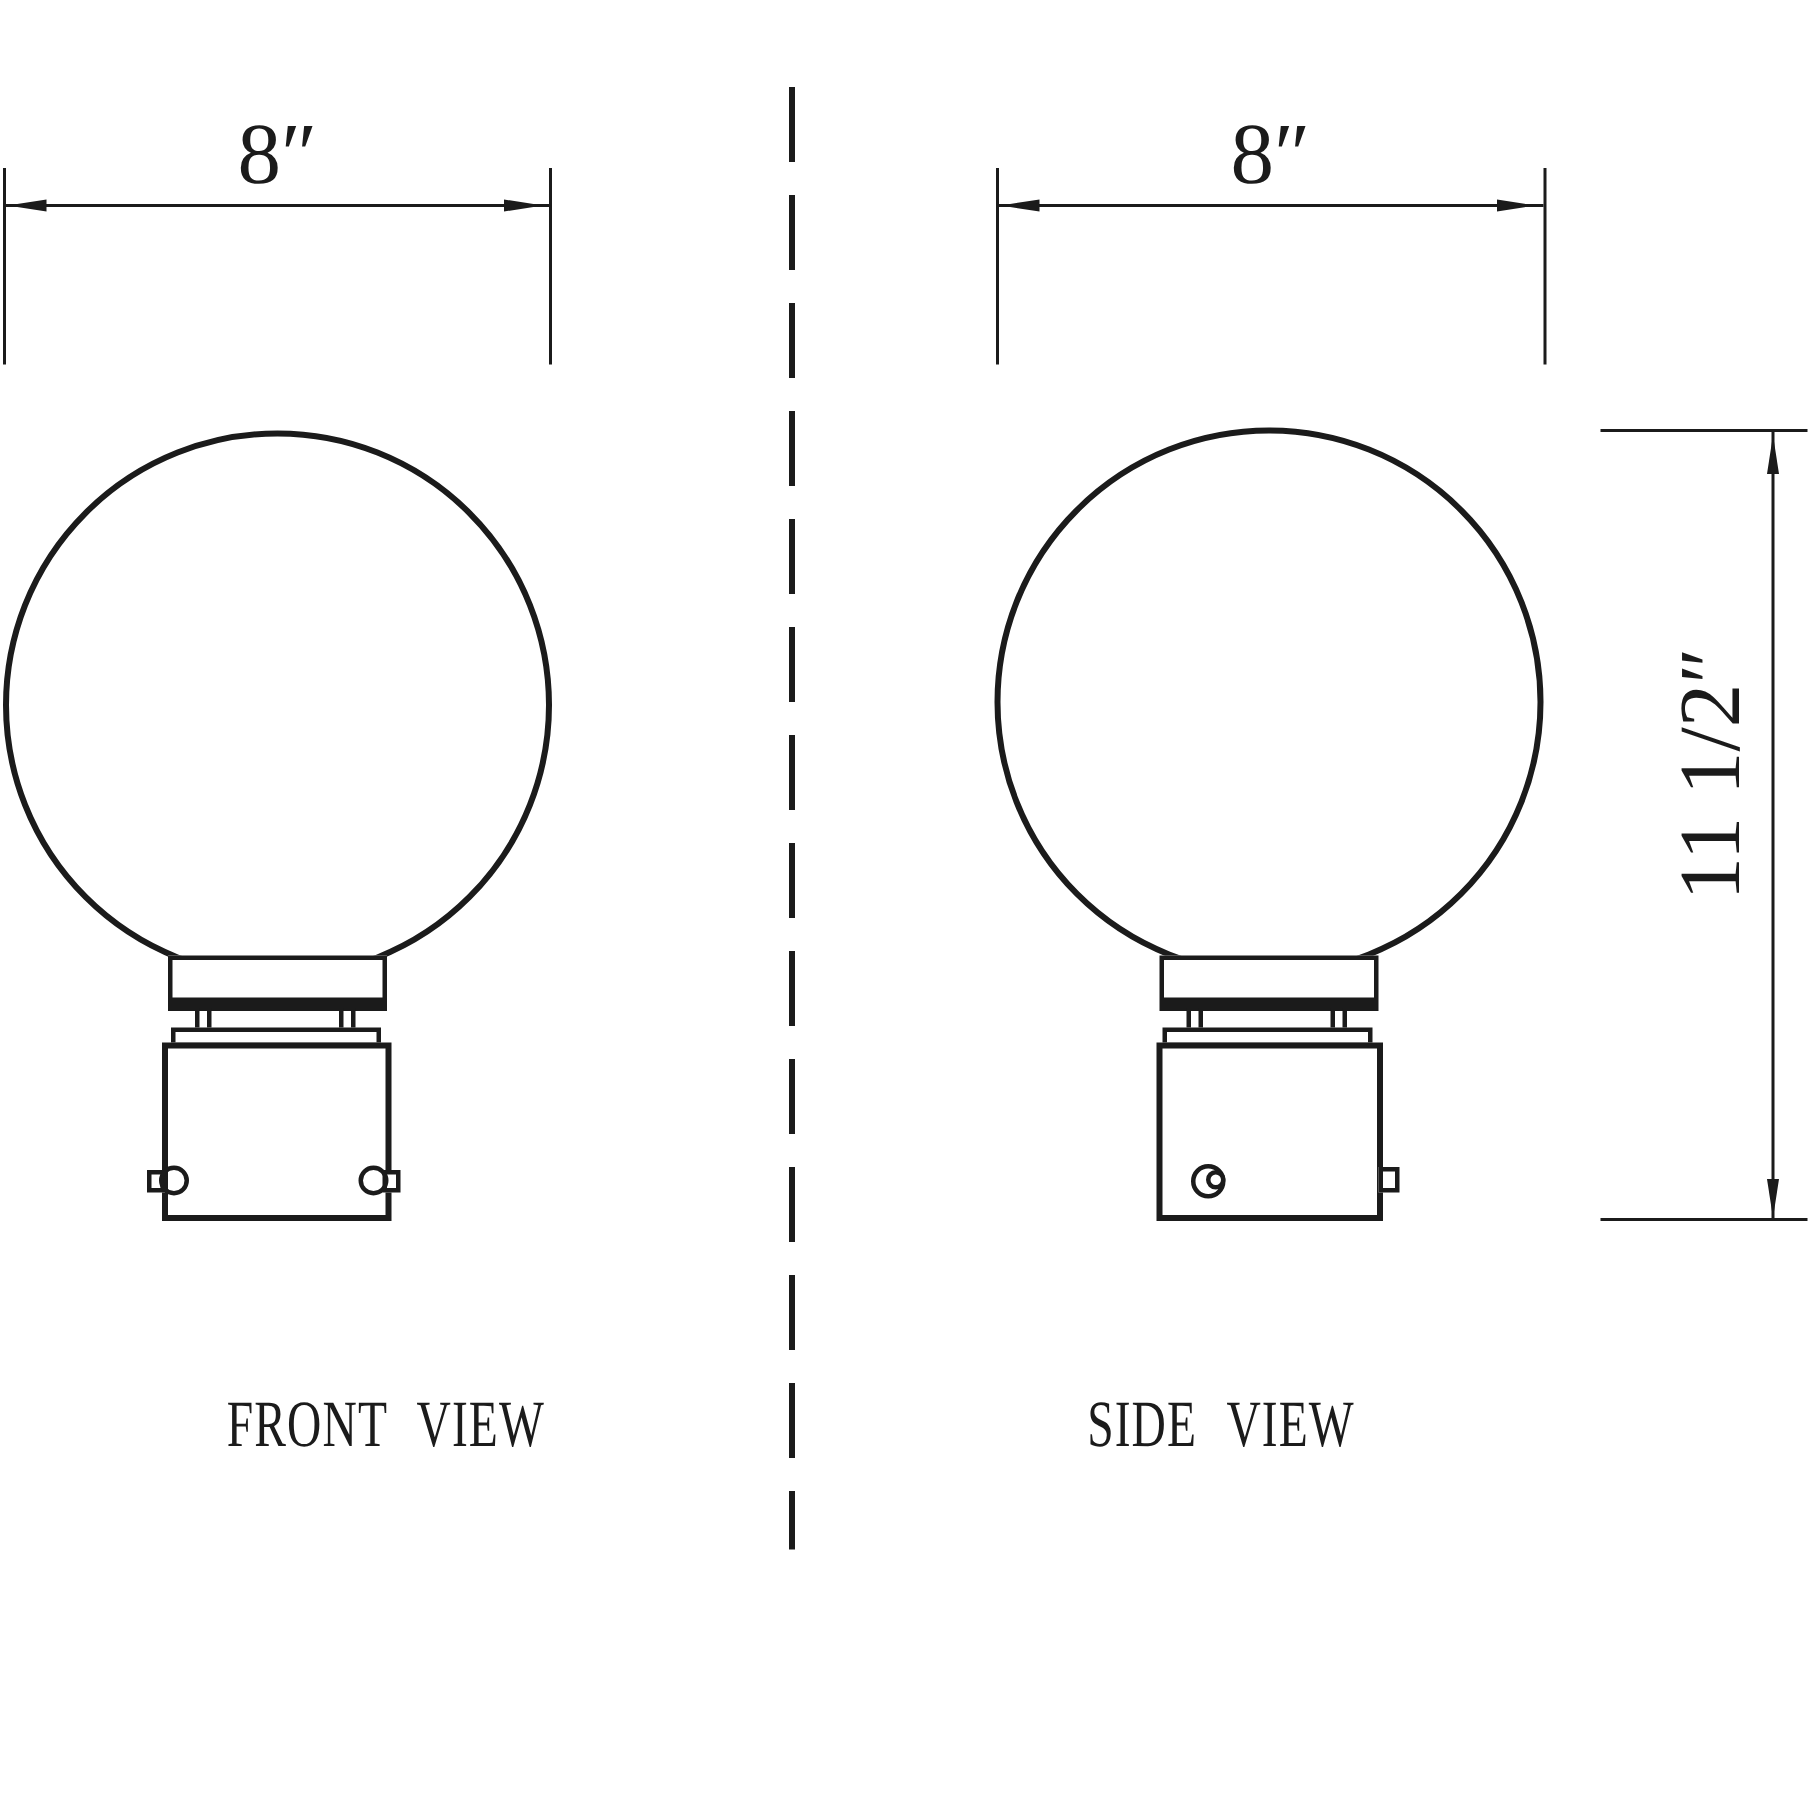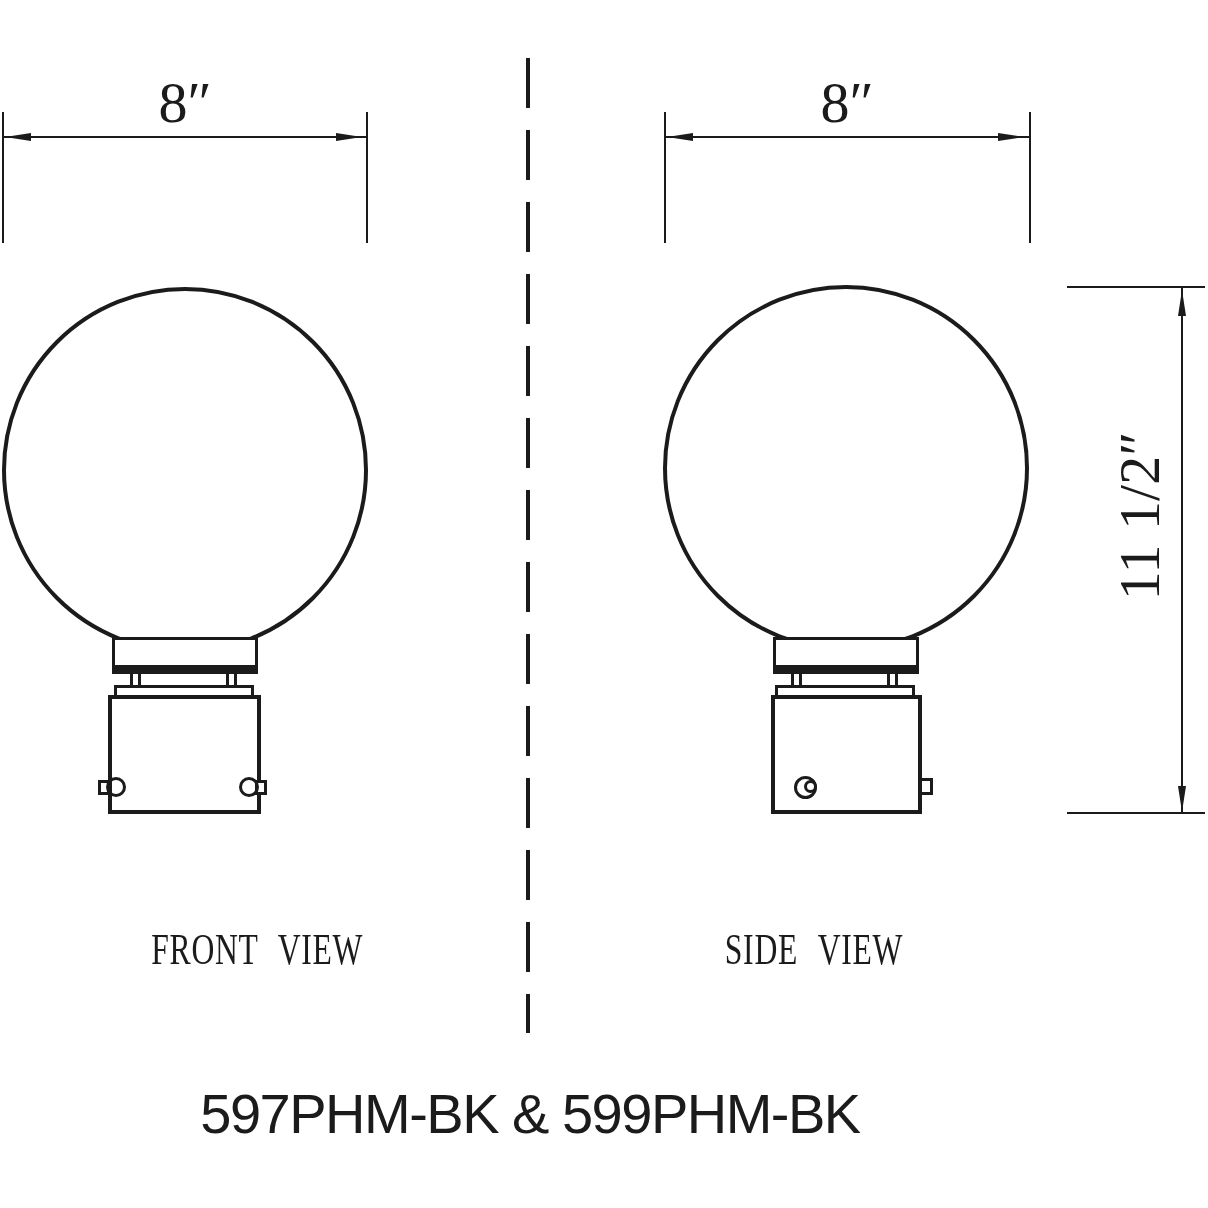--- a/index.html
+++ b/index.html
@@ -116,15 +116,14 @@
     <div class="hline" style="left:1067px;top:286px;width:138px;"></div>
     <div class="hline" style="left:1067px;top:812px;width:138px;"></div>
     <div class="vline" style="left:1181px;top:288px;height:524px;"></div>
     <div class="arr up" style="left:1178px;top:290px;"></div>
     <div class="arr down" style="left:1178px;top:786px;"></div>
     <div class="dim-text vertical" style="left:1020px;top:487px;width:240px;">11 1/2″</div>
 
     <div class="caption" style="left:674px;top:928px;width:280px;">SIDE VIEW</div>
   </div>
 
-  <div class="title-text" style="left:130px;top:1086px;width:800px;">597PHM-BK &amp; 599PHM-BK</div>
 
 </div>
 
 </body></html>

